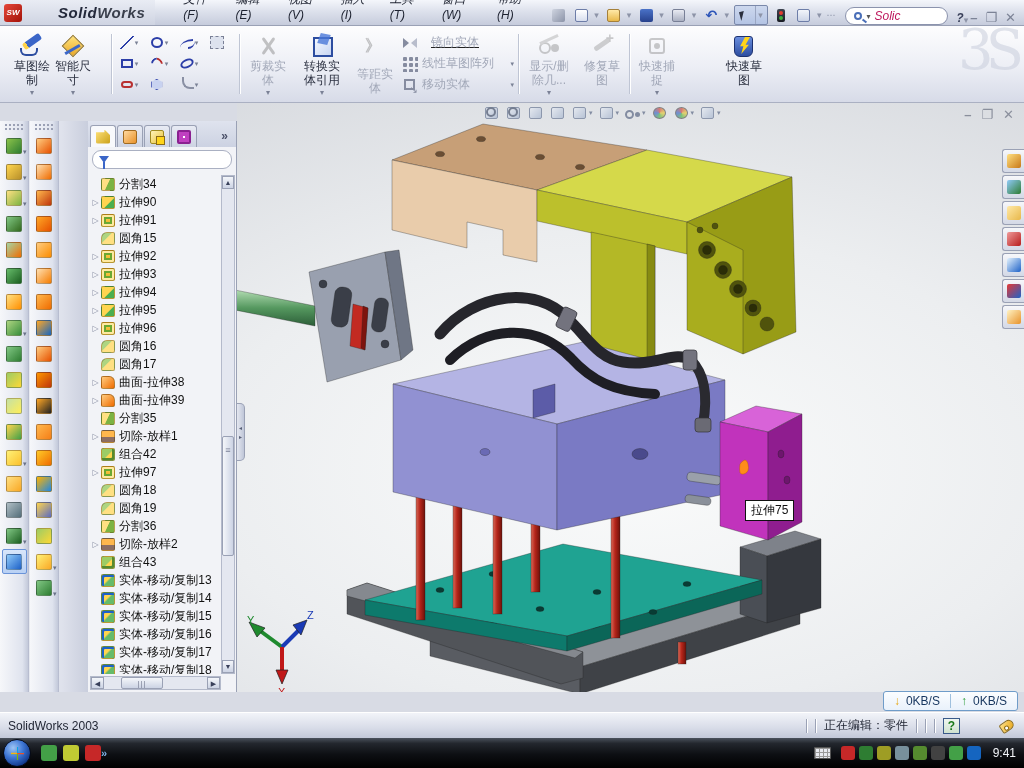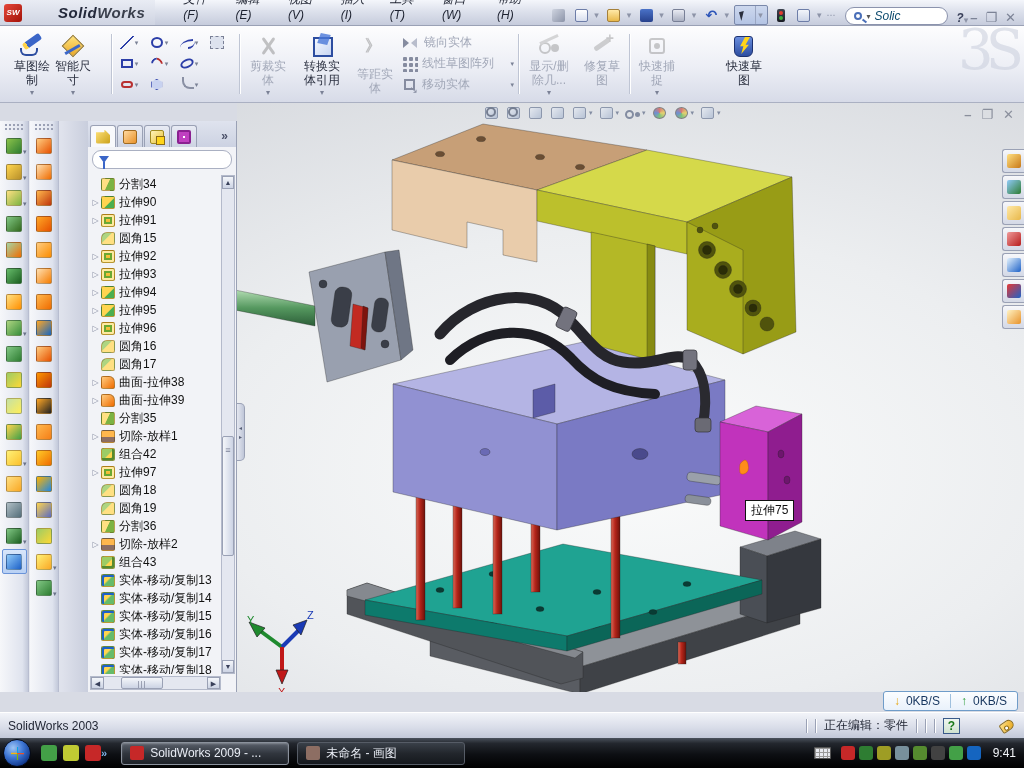--- a/index.html
+++ b/index.html
@@ -33,21 +33,21 @@
   .gl-rebuild::before { content:""; position:absolute; left:2px; top:2px; width:4px; height:4px; border-radius:50%; background:#e23c2e; box-shadow:0 5px 0 #3fae3c; }
   .gl-options { background:linear-gradient(180deg,#f2f5fa,#ccd4e6); border:1px solid #6d7da8; }
   .sel-box { border:1px solid #7a88aa; background:linear-gradient(180deg,#cdd8ee,#b4c4e4); border-radius:2px; display:flex; }
   .sel-box .qbtn:last-child { width:12px; border-left:1px solid #9aa6c2; }
   .arrow-cursor { width:0; height:0; border-left:5px solid #2a2f3e; border-right:4px solid transparent; border-bottom:9px solid transparent; transform:rotate(-15deg); }
   #searchbox { display:flex; align-items:center; margin-left:8px; width:118px; height:18px; background:#fff;
     border:1px solid #8b93ad; border-radius:9px; padding:0 8px; gap:4px; }
   .mag-icon { width:8px; height:8px; border:2px solid #4a6fb8; border-radius:50%; position:relative; flex:none; }
   .mag-icon::after { content:""; position:absolute; left:6px; top:6px; width:5px; height:2px; background:#4a6fb8; transform:rotate(40deg); }
   .sdd { font-size:8px; color:#555; }
-  #search-val { color:#0c4a6e; }
+  #search-val { color:#be185d; }
   #help-q { margin-left:8px; color:#39405a; font-weight:bold; }
   #win-controls { display:flex; gap:8px; margin-left:auto; padding-right:8px; color:#7c8396; font-weight:bold; }
   #win-controls span { cursor:default; font-size:13px; }
 
   
   #cmdbar { position:absolute; left:0; top:26px; width:1024px; height:77px;
     background:linear-gradient(180deg,#fdfdfe 0%,#eceef5 55%,#d7dbe8 100%);
     border-bottom:1px solid #aab0c2; }
   .watermark { position:absolute; right:8px; top:-4px; font-family:"DejaVu Serif",serif; 
     font-size:56px; color:#c9cedc; opacity:.55; letter-spacing:-8px; line-height:1; user-select:none; }
@@ -382,21 +382,21 @@
 体引用</span>
         <span class="cdd">▾</span>
     </div>
     <div class="cbtn disabled" style="left:351px;width:48px;justify-content:space-between;">
       <span class="cic cb-offset"></span>
       <span class="clabel">等距实
 体</span>
     </div>
 
     <div style="position:absolute;left:402px;top:6px;width:112px;">
-      <div style="display:flex;align-items:center;gap:6px;height:21px;">
+      <div style="display:flex;align-items:center;gap:13px;height:21px;text-decoration:underline;">
         <span class="mini mi-mirror"></span>
         <span style="color:#a2a8b8;">镜向实体</span>
       </div>
       <div style="display:flex;align-items:center;gap:4px;height:21px;">
         <span class="mini mi-grid"></span>
         <span style="color:#a2a8b8;">线性草图阵列</span>
         <span class="skdd" style="margin-left:auto;">▾</span>
       </div>
       <div style="display:flex;align-items:center;gap:4px;height:21px;">
         <span class="mini mi-move"></span>
@@ -1026,31 +1026,20 @@
     <div id="startorb">
         <span class="flag"></span>
       </div>
     <div id="quicklaunch">
 
     <span class="qlic" style="background: rgb(67, 160, 71);"></span>
         <span class="qlic" style="background: rgb(192, 202, 51);"></span>
         <span class="qlic" style="background: rgb(198, 40, 40);"></span>
       </div>
     <span class="qlchev">»</span>
-    <div id="taskwins">
-
-    <div class="twin active">
-          <span class="twic" style="background: rgb(198, 40, 40);"></span>
-          <span>SolidWorks 2009 - ...</span>
-        </div>
-        <div class="twin">
-          <span class="twic" style="background: rgb(141, 110, 99);"></span>
-          <span>未命名 - 画图</span>
-        </div>
-      </div>
     <div id="tray">
       <span id="kbd-icon"></span>
       <span style="display:flex;gap:4px;">
 
       <span class="trayic" style="background: rgb(198, 40, 40);"></span>
           <span class="trayic" style="background: rgb(46, 125, 50);"></span>
           <span class="trayic" style="background: rgb(158, 157, 36);"></span>
           <span class="trayic" style="background: rgb(120, 144, 156);"></span>
           <span class="trayic" style="background: rgb(85, 139, 47);"></span>
           <span class="trayic" style="background: rgb(66, 66, 66);"></span>

